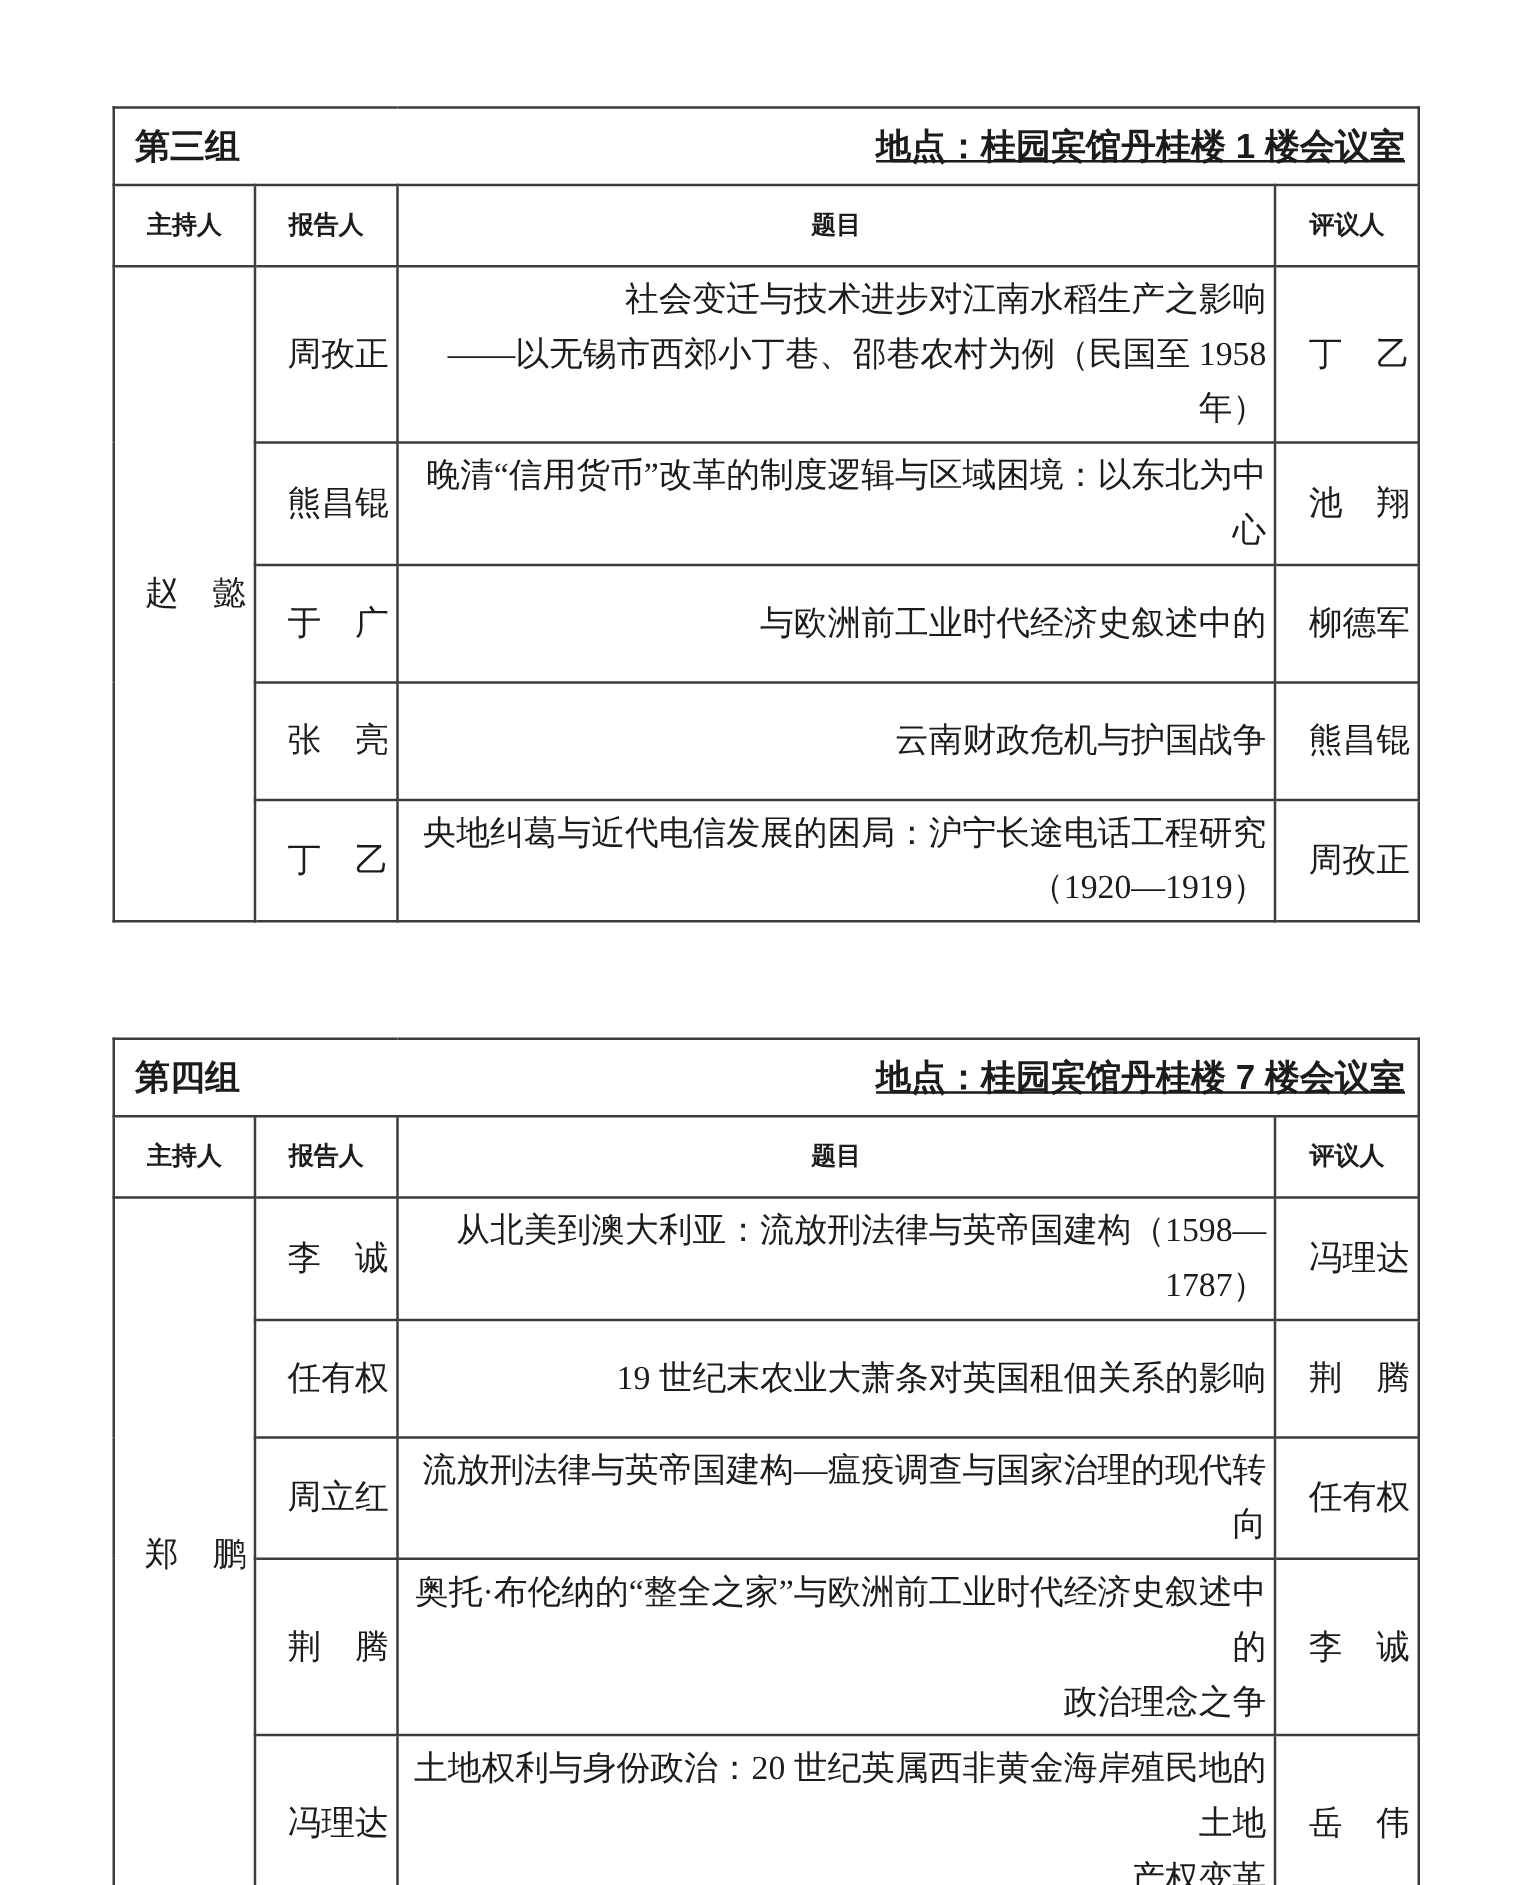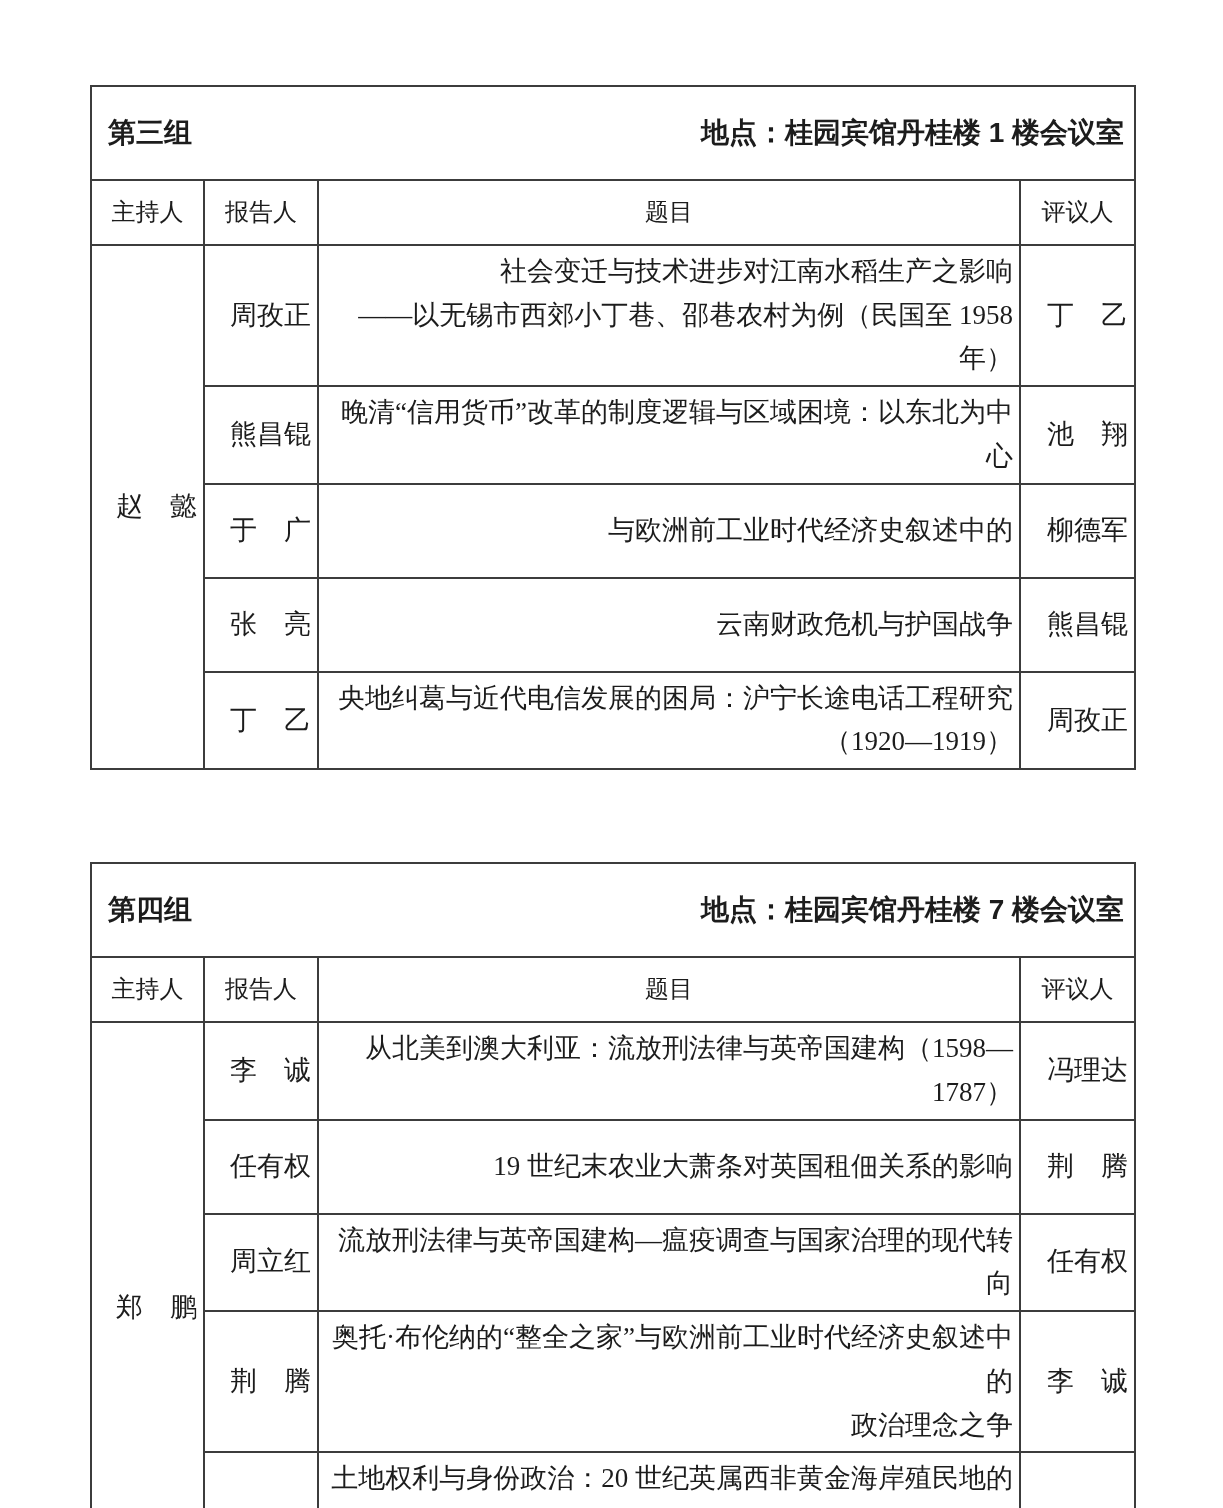--- a/index.html
+++ b/index.html
@@ -27,41 +27,41 @@
   table.session td {
     border: 2px solid #3c3c3c;
     vertical-align: middle;
     text-align: center;
     padding: 4px 6px;
     font-size: 27px;
     line-height: 1.62;
   }
   tr.group-row td {
     height: 56px;
-    padding: 18px 8px;
+    padding: 2px 8px;
   }
   .group-flex {
     display: flex;
     justify-content: space-between;
     align-items: center;
     width: 100%;
   }
   .group-name, .group-location {
     font-family: "Liberation Sans", "DejaVu Sans", sans-serif;
     font-weight: bold;
     font-size: 28px;
     white-space: nowrap;
   }
   .group-name { padding-left: 8px; }
-  .group-location { padding-right: 2px; }
+  .group-location { padding-right: 2px; text-decoration: underline; }
   tr.header-row td {
     height: 55px;
     font-family: "Liberation Sans", "DejaVu Sans", sans-serif;
-    font-weight: normal;
-    font-size: 24px;
+    font-weight: bold;
+    font-size: 20px;
   }
   tr.data-row td {
     height: 84px;
     text-align: right;
   }
   td.title-cell {
     padding: 6px 18px;
     white-space: pre-line;
   }
   td.name-cell {

